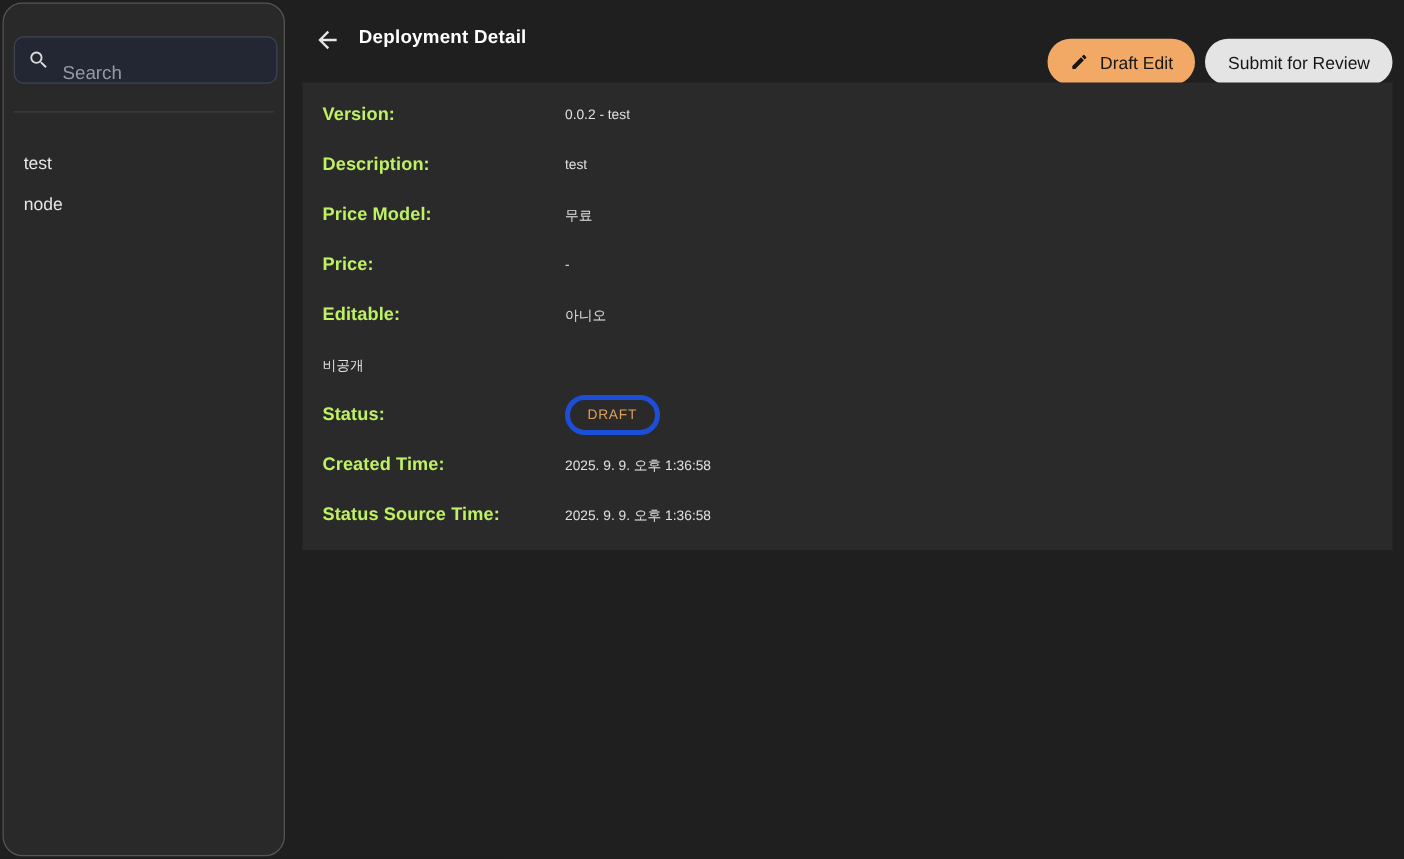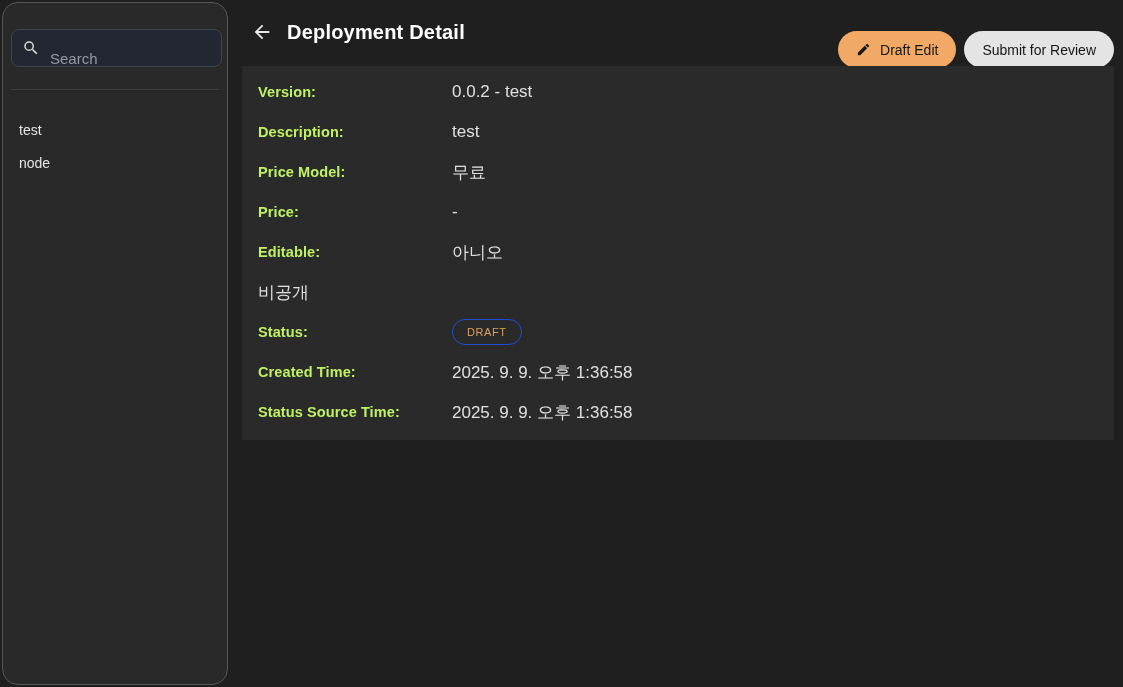--- a/index.html
+++ b/index.html
@@ -52,21 +52,21 @@
     position:absolute; left:242px; top:0; right:0; height:66px;
   }
   .back-btn {
     position:absolute; left:9px; top:20px;
     width:24px; height:24px; border:none; background:transparent;
     cursor:pointer; padding:0;
   }
   .back-btn svg { width:22px; height:22px; display:block; }
   .page-title {
     position:absolute; left:45px; top:21px;
-    font-size:20px; font-weight:700; color:#ffffff;
+    font-size:15px; font-weight:700; color:#ffffff;
     letter-spacing:0.2px;
   }
   .hdr-buttons {
     position:absolute; right:9px; top:13px;
     display:flex; gap:8px; align-items:center;
   }
   .btn {
     height:37px; border-radius:19px; border:none;
     display:flex; align-items:center;
     font-size:14px; font-weight:500; color:#161616;
@@ -82,24 +82,24 @@
     width:872px; height:374px;
     background:#2a2a2a;
     padding-top:6px;
   }
   .row { height:40px; display:flex; align-items:center; padding-left:16px; }
   .flabel {
     width:194px; flex-shrink:0;
     font-weight:700; font-size:14.5px; color:#bef264;
     letter-spacing:0.1px;
   }
-  .fvalue { font-size:17px; color:#e0e0e0; }
+  .fvalue { font-size:11px; color:#e0e0e0; }
   .badge {
     display:inline-block;
-    border:1px solid #1d4ed8; color:#dda05c;
+    border:4px solid #1d4ed8; color:#dda05c;
     font-size:11px; letter-spacing:0.6px;
     padding:6px 14px; border-radius:16px;
     background:transparent;
     text-align:center;
   }
 </style>
 </head>
 <body>
 
 <nav class="sidebar">

